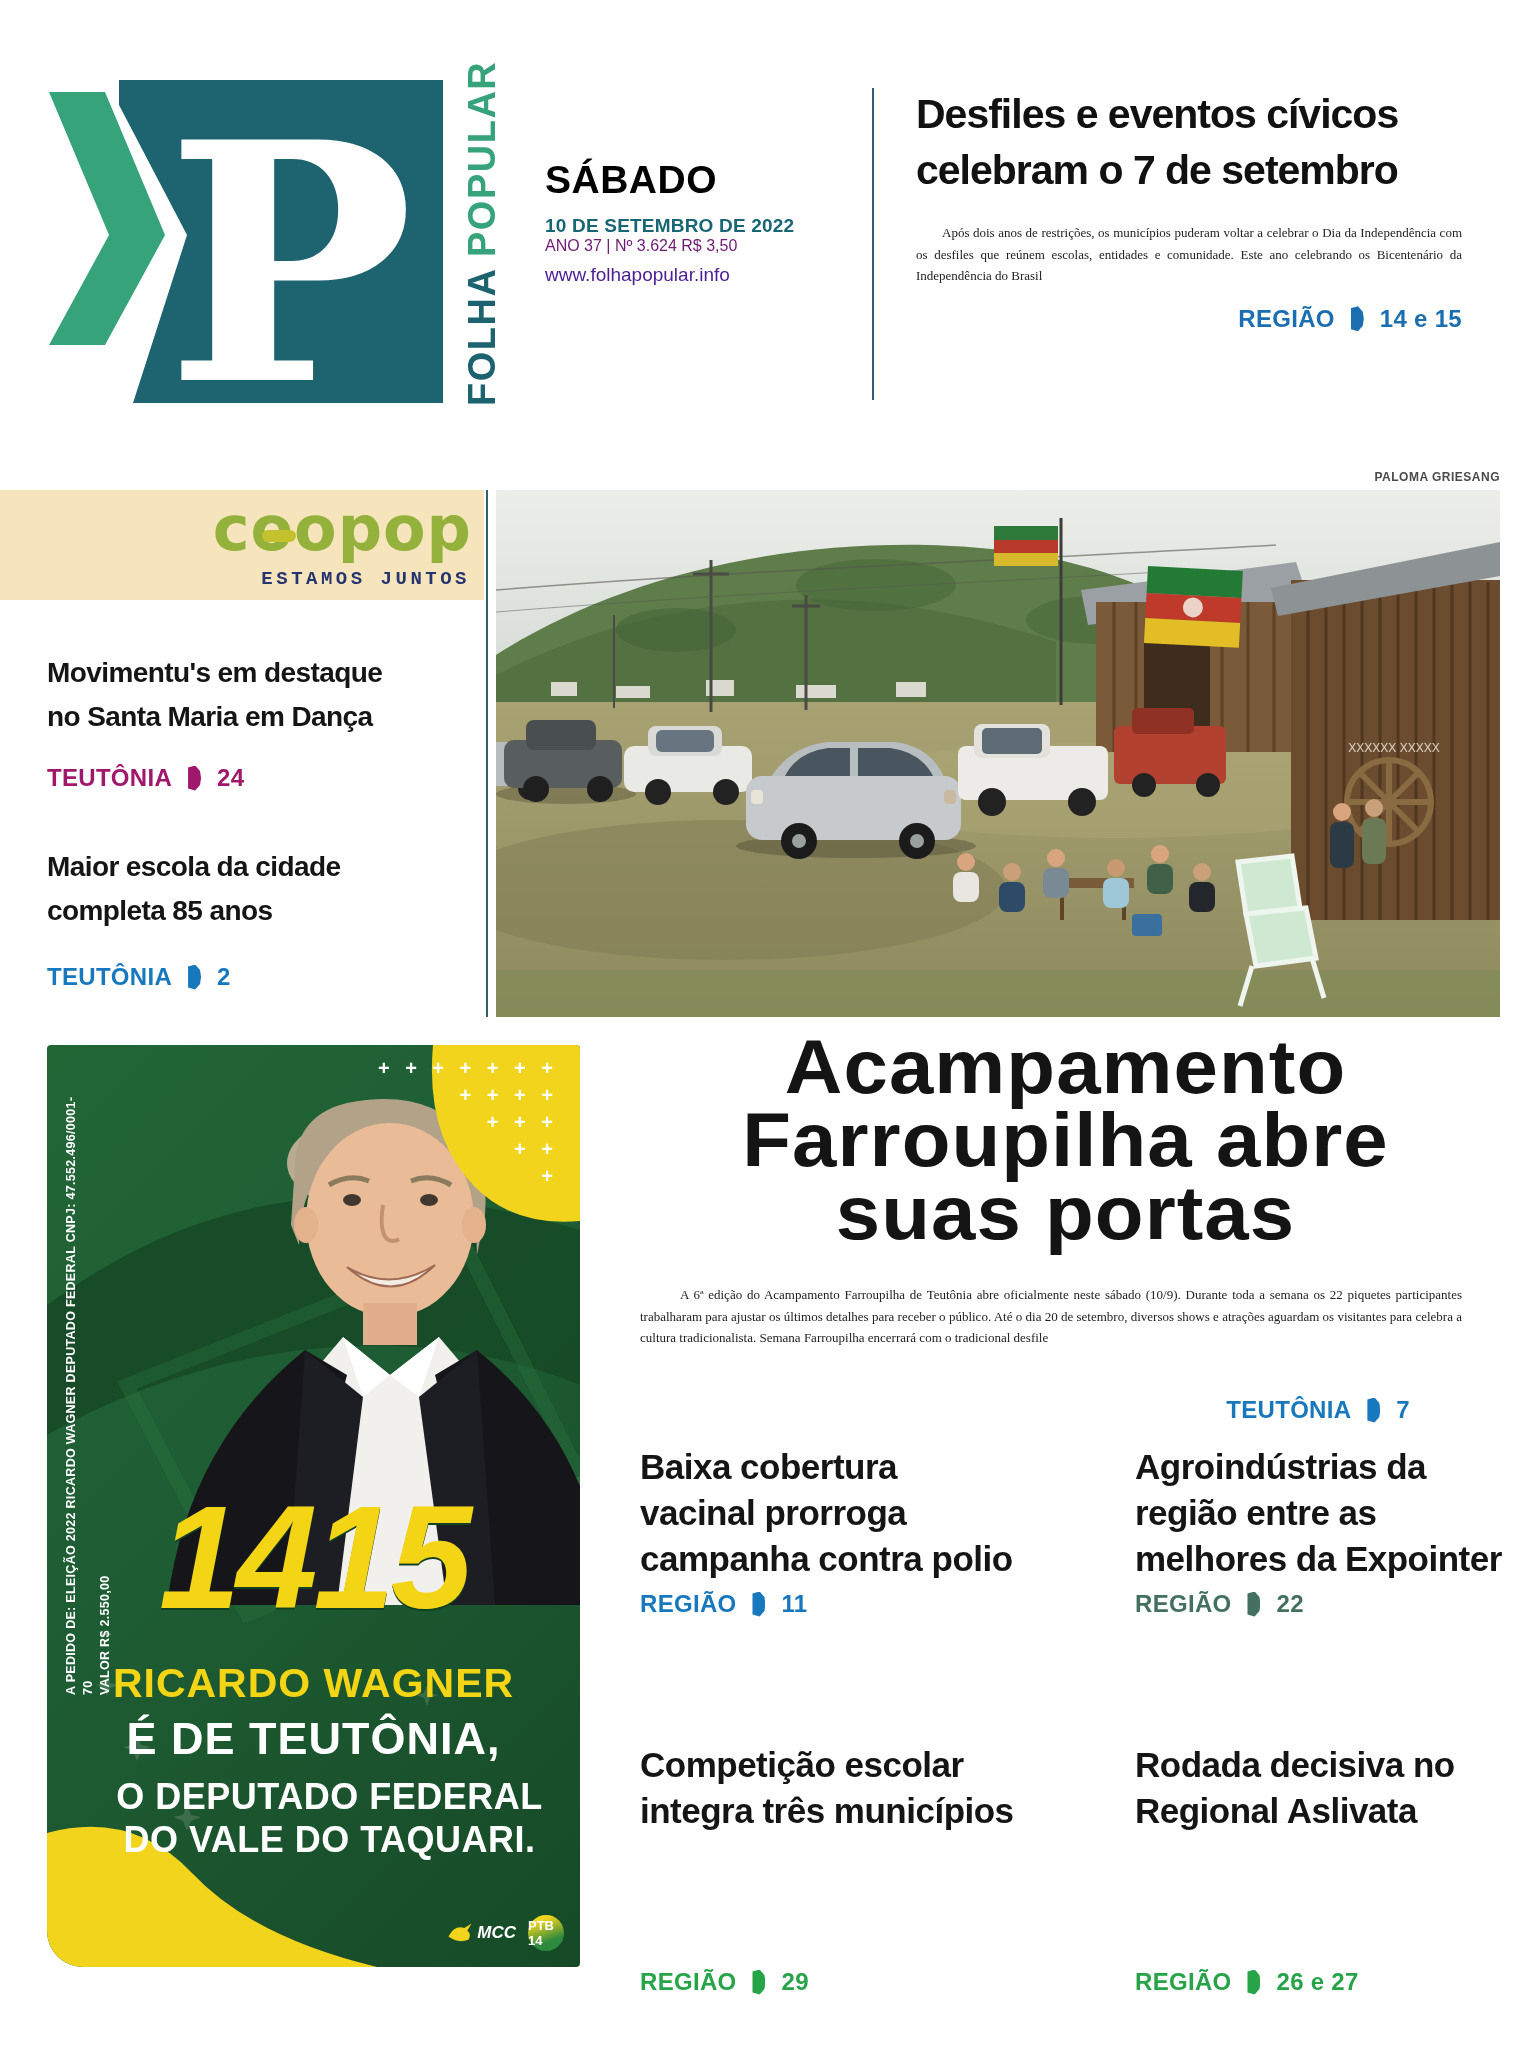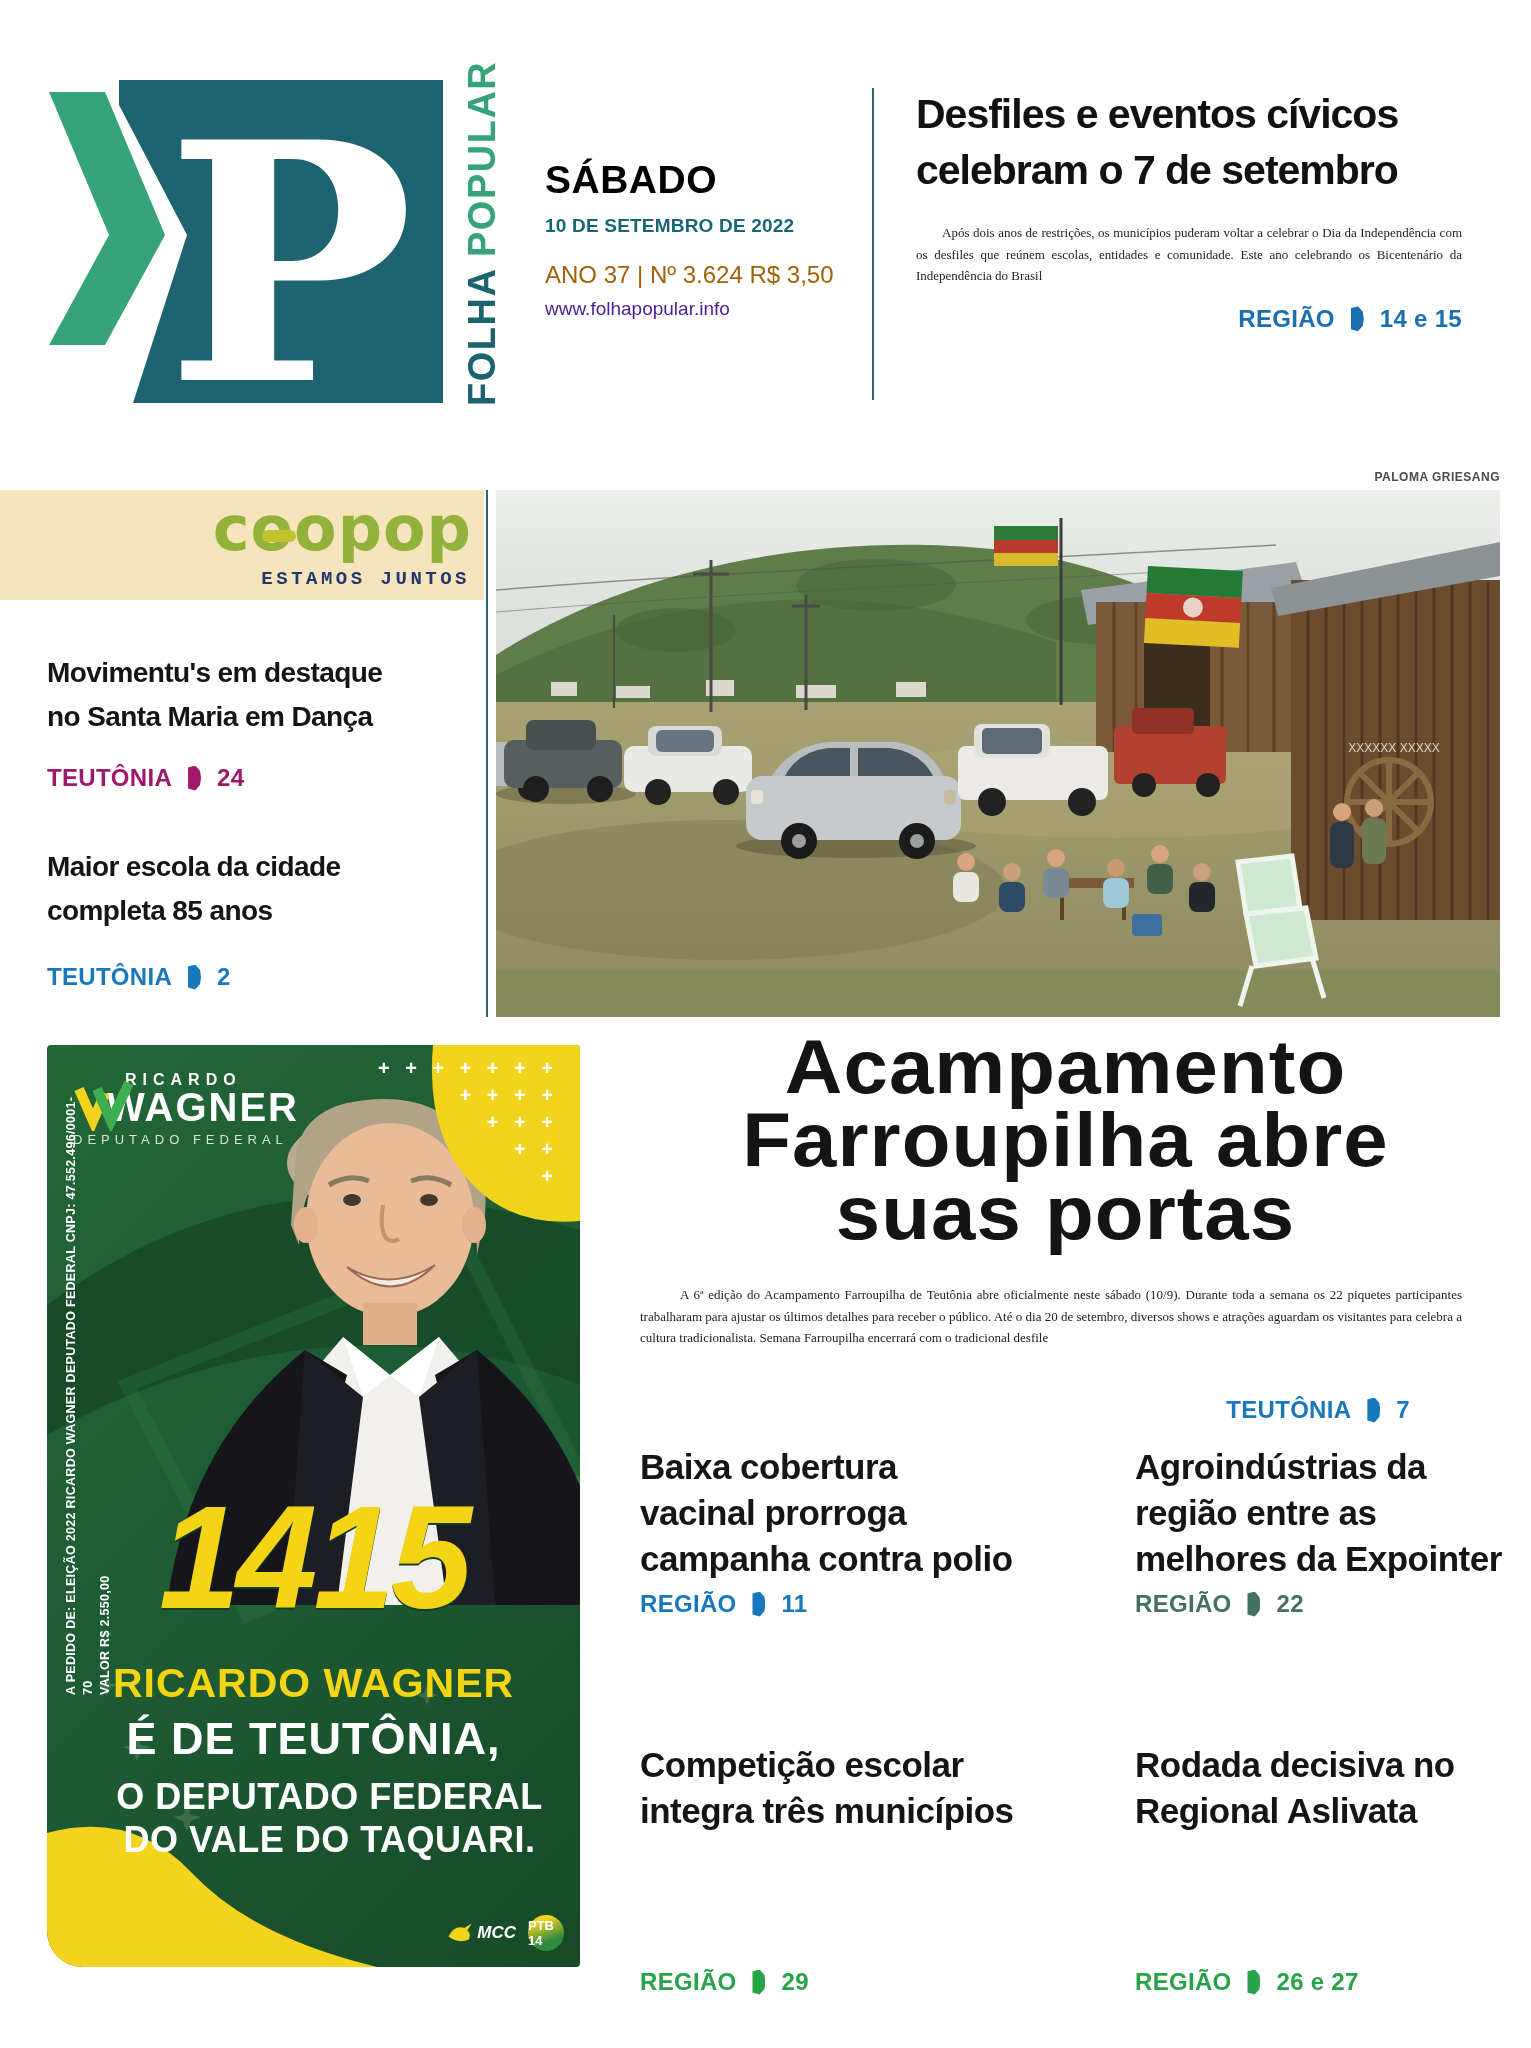--- a/index.html
+++ b/index.html
@@ -6,21 +6,21 @@
   body{
     width:1531px;height:2048px;position:relative;background:#ffffff;
     font-family:"Liberation Sans",sans-serif;color:#1a1a1a;overflow:hidden;
   }
   .abs{position:absolute;}
   .preline{white-space:pre-line;}
   
   .dateblock{left:545px;top:158px;width:330px;}
   .day{font-size:39px;font-weight:700;color:#000000;letter-spacing:.5px;}
   .date{font-size:19px;font-weight:700;color:#176673;margin-top:13px;letter-spacing:.2px;}
-  .edition{font-size:24px;color:#a16207;margin-top:24px;}
+  .edition{font-size:16px;color:#701a75;}
   .website{font-size:19px;color:#4c1d95;margin-top:9px;}
   .vrule{width:2px;background:#2d6275;}
   
   .topstory{left:916px;top:86px;width:546px;}
   .topstory h1{margin:0;font-size:41px;line-height:56px;font-weight:700;color:#111;letter-spacing:-1px;}
   .serifbody{font-family:"Liberation Serif",serif;font-size:13px;line-height:21.6px;text-align:justify;color:#222;}
   .topstory .serifbody{margin-top:24px;text-indent:26px;}
   
   .slug{display:flex;align-items:center;gap:16px;font-size:24px;font-weight:700;letter-spacing:.3px;}
   .slug-marker{display:inline-block;width:13px;height:25px;
@@ -319,29 +319,20 @@
 
     <path d="M0,788 Q85,765 145,828 Q205,892 330,922 L0,922 Z" fill="#f2d41c"></path>
   </svg>
 
   <div class="plusgrid preline">+ + + + + + +
 + + + +
 + + +
 + +
 +</div>
 
-  <div class="wlogo">
-    <svg width="60" height="56" viewBox="0 0 60 56">
-      <polyline points="6,14 20,46 32,18" stroke="#f2d41c" stroke-width="10" fill="none"></polyline>
-      <polyline points="24,14 38,46 56,8" stroke="#3fae52" stroke-width="10" fill="none"></polyline>
-    </svg>
-    <div class="first">RICARDO</div>
-    <div class="last">WAGNER</div>
-    <div class="role">DEPUTADO FEDERAL</div>
-  </div>
 
   <div class="ballot">1415</div>
   <div class="slogan-y">RICARDO WAGNER</div>
   <div class="slogan-w1">É DE TEUTÔNIA,</div>
   <div class="slogan-w2 preline">O DEPUTADO FEDERAL
 DO VALE DO TAQUARI.</div>
 
   <div class="disclaimer">
     <div>A PEDIDO DE: ELEIÇÃO 2022 RICARDO WAGNER DEPUTADO FEDERAL CNPJ: 47.552.496/0001-70</div>
     <div>VALOR R$ 2.550,00</div>

